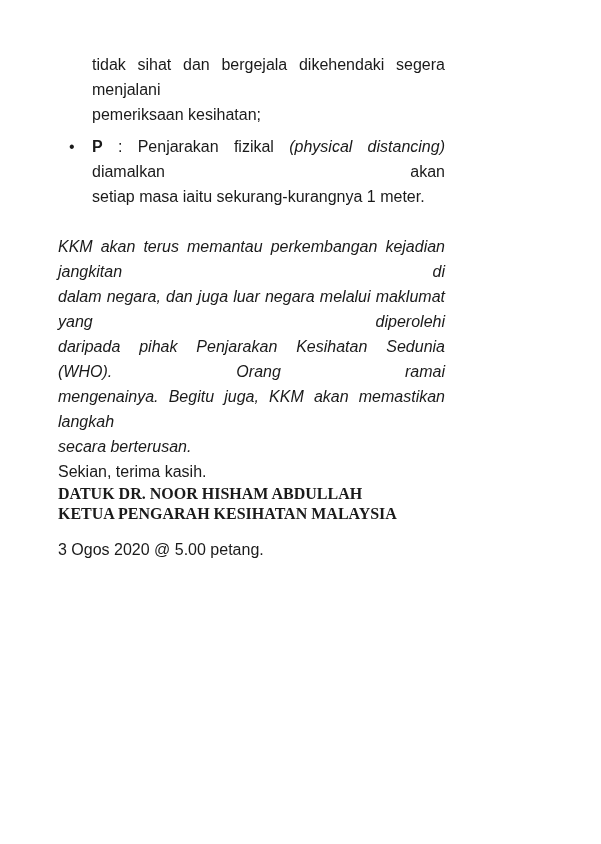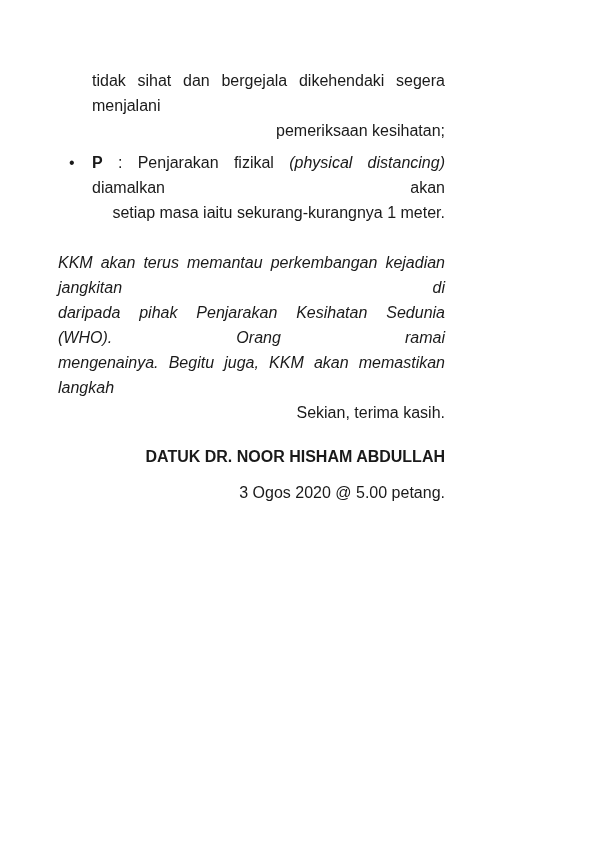--- a/index.html
+++ b/index.html
@@ -5,30 +5,30 @@
   html, body {
     margin: 0;
     padding: 0;
     background: #ffffff;
   }
   .page {
     position: relative;
     width: 487px;
     height: 844px;
     box-sizing: border-box;
-    padding: 68px 42px 0 58px;
+    padding: 52px 42px 0 58px;
     background: #ffffff;
     color: #1a1a1a;
     font-family: "Liberation Sans", sans-serif;
     font-size: 16px;
     line-height: 25px;
     overflow: hidden;
   }
   .line {
-    text-align: right;
+    text-align: left;
   }
   .justify {
     text-align: justify;
     text-align-last: justify;
   }
   .list-block {
     margin-left: 34px;
   }
   .list-item {
     position: relative;
@@ -37,23 +37,23 @@
   .bullet {
     position: absolute;
     left: -23px;
     top: 0;
   }
   .bold { font-weight: bold; }
   .italic { font-style: italic; margin-top: 20px; }
   .para { margin-top: 25px; font-style: italic; }
   .closing { }
   .signature {
-    margin-top: 22px;
     font-weight: bold;
     line-height: 20px;
+    font-family: Liberation Serif, serif;
   }
   .dateline {
     margin-top: 16px;
     line-height: 20px;
   }
 </style>
 </head>
 <body>
 
 <div class="page">
@@ -64,25 +64,28 @@
   </div>
 
   <div class="list-block list-item">
     <span class="bullet">•</span>
     <div class="line justify"><span class="bold">P</span><span> : Penjarakan fizikal </span><span class="italic">(physical distancing)</span><span> diamalkan akan</span></div>
     <div class="line">setiap masa iaitu sekurang-kurangnya 1 meter.</div>
   </div>
 
   <div class="para">
     <div class="line justify">KKM akan terus memantau perkembangan kejadian jangkitan di</div>
+    <div class="line justify">dalam negara, dan juga luar negara melalui maklumat yang diperolehi</div>
     <div class="line justify">daripada pihak Penjarakan Kesihatan Sedunia (WHO). Orang ramai</div>
     <div class="line justify">mengenainya. Begitu juga, KKM akan memastikan langkah</div>
+    <div class="line">secara berterusan.</div>
   </div>
 
   <div class="closing line">Sekian, terima kasih.</div>
 
   <div class="signature">
     <div class="line">DATUK DR. NOOR HISHAM ABDULLAH</div>
+    <div class="line">KETUA PENGARAH KESIHATAN MALAYSIA</div>
   </div>
 
   <div class="dateline line">3 Ogos 2020 @ 5.00 petang.</div>
 
 </div>
 
 </body></html>

